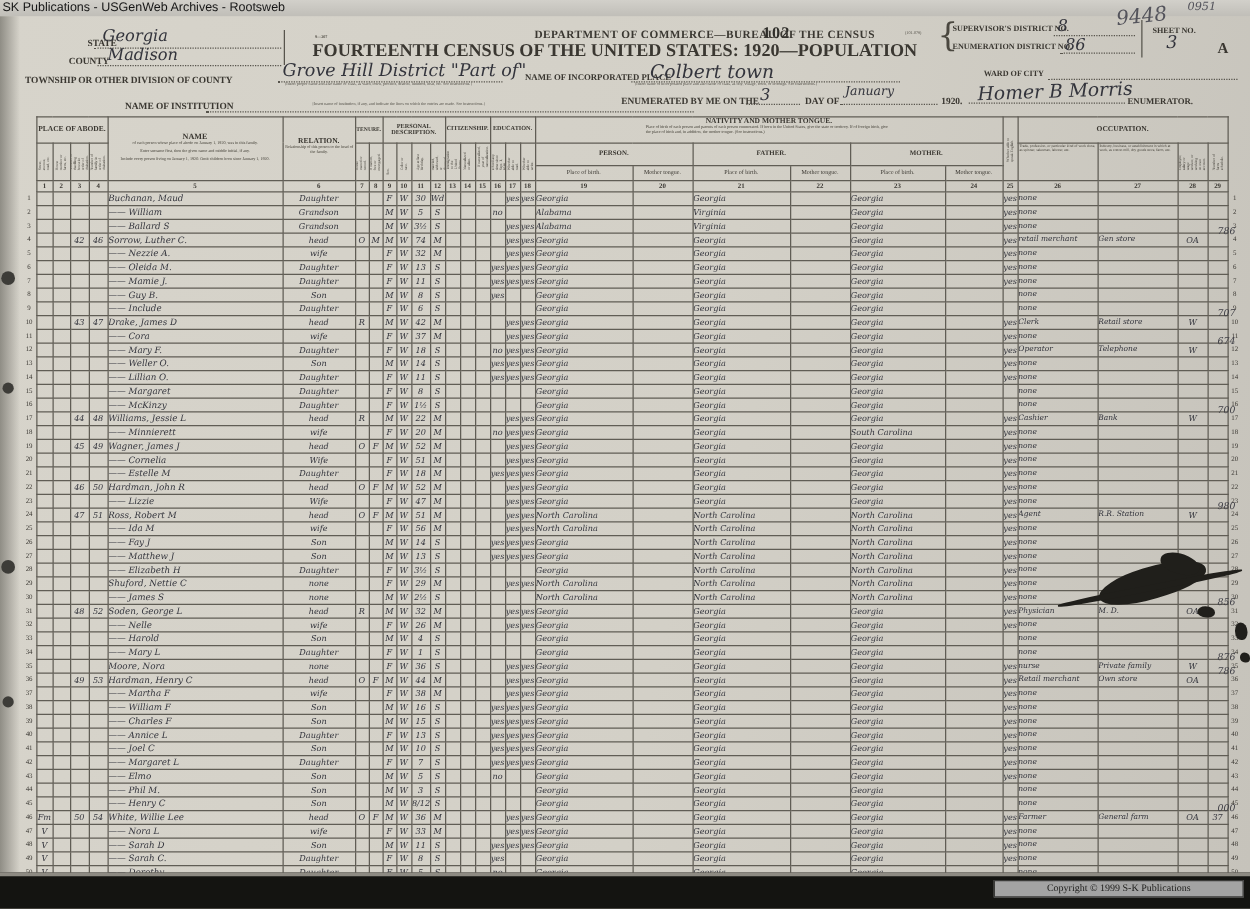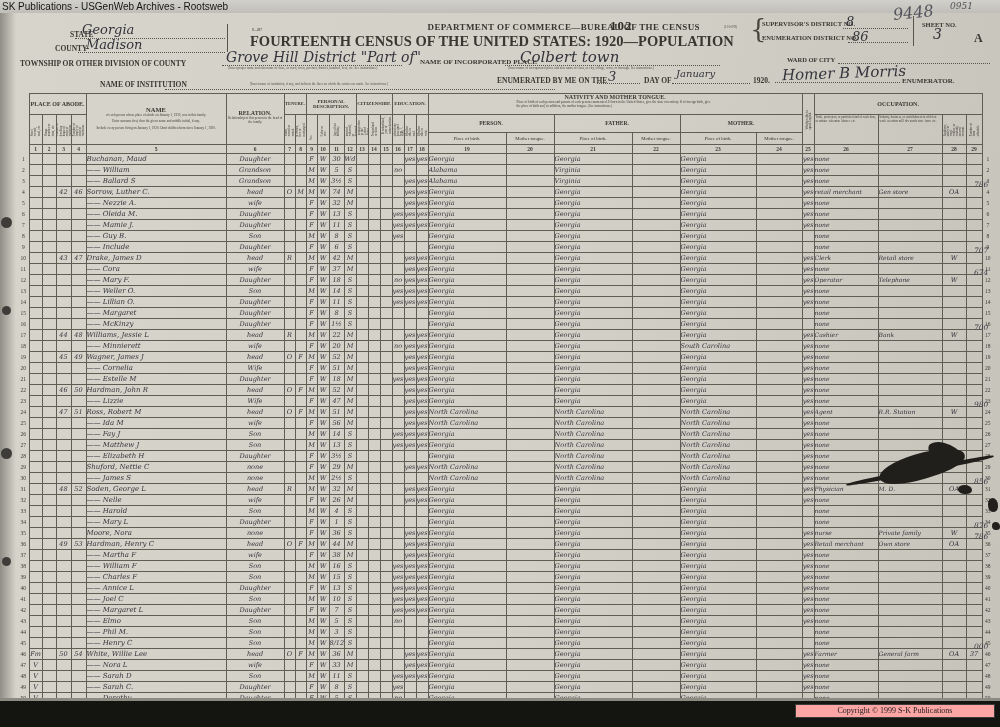--- a/index.html
+++ b/index.html
@@ -13,21 +13,21 @@
     background:linear-gradient(#d2d0ca,#c0beb8);
     font-family:"Liberation Sans",sans-serif;font-size:10px;color:#161616;
     line-height:13px;padding-left:2px;box-sizing:border-box;
   }
   #scanner-bottom{
     position:absolute;left:0;top:698px;width:1000px;height:29px;
     background:#141411;border-top:3px solid #8d8a82;
   }
   #copyright-box{
     position:absolute;left:795px;top:704px;width:198px;height:12px;
-    background:#fca5a5;border:1px solid #3a3a38;
+    background:#a3a3a3;border:1px solid #3a3a38;
     font-size:8px;line-height:12px;text-align:center;color:#1d1d1b;font-family:Liberation Serif, serif;
   }
   
   #scan{
     position:absolute;left:0;top:13px;width:1000px;height:685px;
     background:linear-gradient(100deg,#d7d4cb 0%,#d3d0c7 55%,#c6c3bb 100%);
   }
   .edge-shade{position:absolute;left:0;top:13px;width:16px;height:685px;
     background:linear-gradient(90deg,#8f8d85,rgba(143,141,133,0));}
   .hole{position:absolute;border-radius:50%;background:#3d3c38;}

